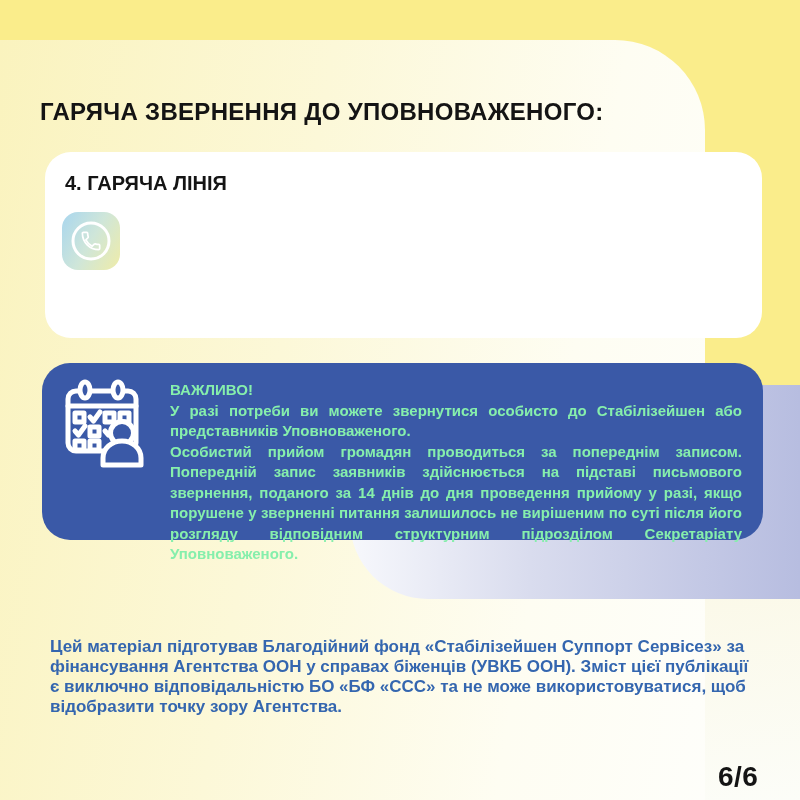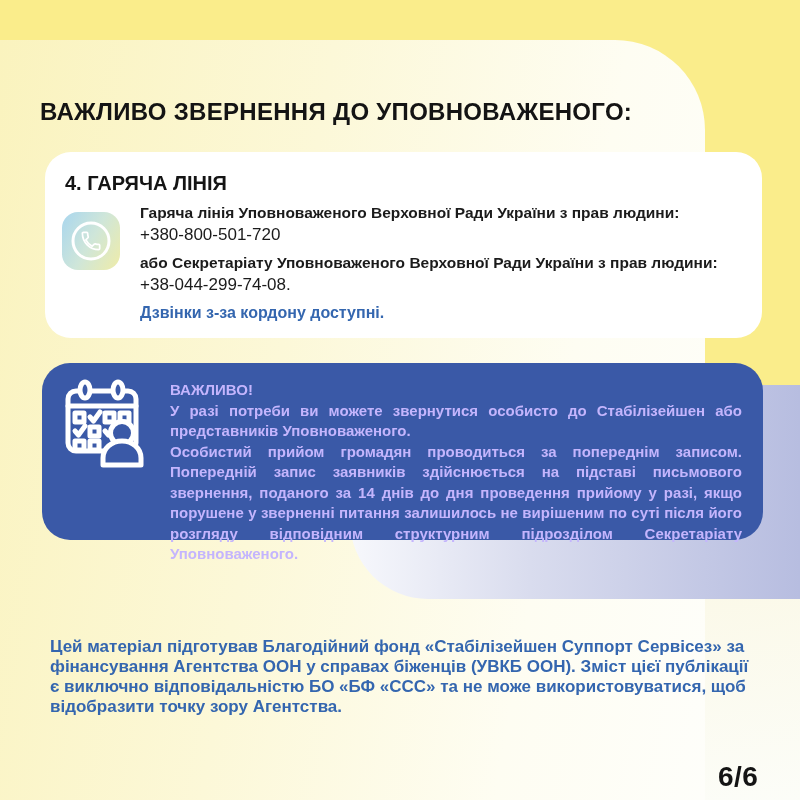--- a/index.html
+++ b/index.html
@@ -48,62 +48,55 @@
   .hl-number{font-size:17px;color:#1B1B1B;margin-bottom:9px !important;}
   .hl-note{font-weight:700;font-size:16px;color:#3466AF;margin-top:3px !important;}
   
   .important-box{
     position:absolute;left:42px;top:363px;width:721px;height:177px;
     background:#3A59A7;border-radius:28px;
   }
   .cal-icon{position:absolute;left:16px;top:12px;width:100px;height:100px;}
   .ibx-text{
     position:absolute;left:128px;top:17px;width:572px;
-    color:#c4b5fd;font-size:15px;font-weight:700;line-height:20.5px;
+    color:#86efac;font-size:15px;font-weight:700;line-height:20.5px;
   }
   .ibx-text p{margin:0;text-align:justify;}
   .ibx-heading{text-align:left !important;}
   
   .footer-note{
     position:absolute;left:50px;top:637px;width:706px;
     color:#3466AF;font-size:17px;font-weight:700;line-height:20px;
   }
   .page-number{
     position:absolute;left:718px;top:729px;
     font-size:28px;font-weight:800;color:#141414;letter-spacing:.5px;margin-top:32px;
   }
 </style>
 </head>
 <body>
 
 <div class="panel-cream"></div>
 <div class="corner-cream"></div>
 <div class="lavender-blob"></div>
 
-<div class="page-title">ВАЖЛИВО ЗВЕРНЕННЯ ДО УПОВНОВАЖЕНОГО:</div>
+<div class="page-title">ГАРЯЧА ЗВЕРНЕННЯ ДО УПОВНОВАЖЕНОГО:</div>
 
 <div class="hotline-card">
   <div class="card-heading">4. ГАРЯЧА ЛІНІЯ</div>
 
   <div class="phone-badge">
     <svg width="58" height="58" viewBox="0 0 58 58" aria-hidden="true">
       <circle cx="29" cy="29" r="18" fill="none" stroke="#FFFFFF" stroke-width="3"></circle>
       <g transform="translate(17.5,17.5) scale(0.96)">
         <path d="M6.62 10.79c1.44 2.83 3.76 5.14 6.59 6.59l2.2-2.2c.27-.27.67-.36 1.02-.24 1.12.37 2.33.57 3.57.57.55 0 1 .45 1 1V20c0 .55-.45 1-1 1-9.39 0-17-7.61-17-17 0-.55.45-1 1-1h3.5c.55 0 1 .45 1 1 0 1.25.2 2.45.57 3.57.11.35.03.74-.25 1.02l-2.2 2.2z" fill="none" stroke="#FFFFFF" stroke-width="1.8" stroke-linejoin="round"></path>
       </g>
     </svg>
   </div>
 
-  <div class="card-lines">
-    <p class="hl-label">Гаряча лінія Уповноваженого Верховної Ради України з прав людини:</p>
-    <p class="hl-number">+380-800-501-720</p>
-    <p class="hl-label">або Секретаріату Уповноваженого Верховної Ради України з прав людини:</p>
-    <p class="hl-number">+38-044-299-74-08.</p>
-    <p class="hl-note">Дзвінки з-за кордону доступні.</p>
-  </div>
 </div>
 
 <div class="important-box">
   <div class="cal-icon">
     <svg width="100" height="100" viewBox="0 0 100 100" aria-hidden="true">
       <g fill="none" stroke="#FFFFFF" stroke-width="5" stroke-linecap="round" stroke-linejoin="round">
         <rect x="10" y="16" width="68" height="60" rx="8"></rect>
         <line x1="10" y1="31" x2="78" y2="31"></line>
         <ellipse cx="27" cy="15" rx="5" ry="8" fill="#3A59A7"></ellipse>
         <ellipse cx="60" cy="15" rx="5" ry="8" fill="#3A59A7"></ellipse>

